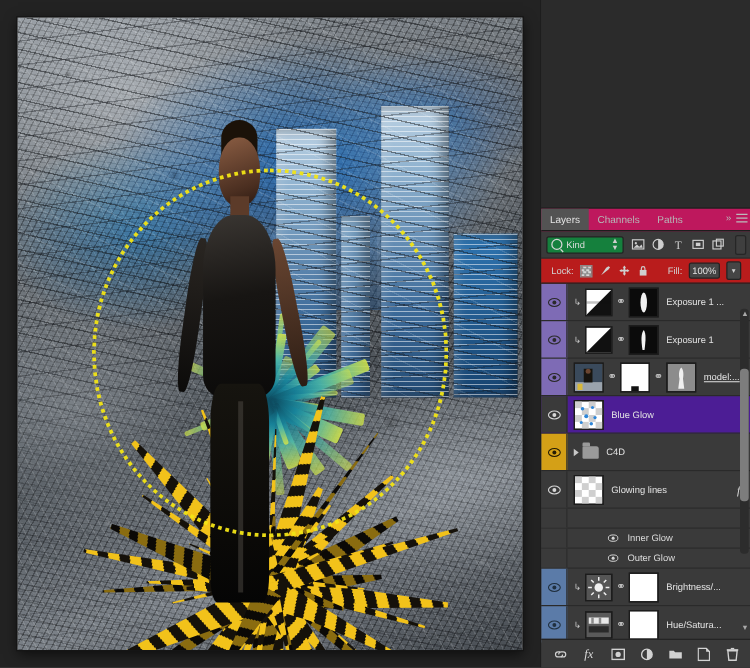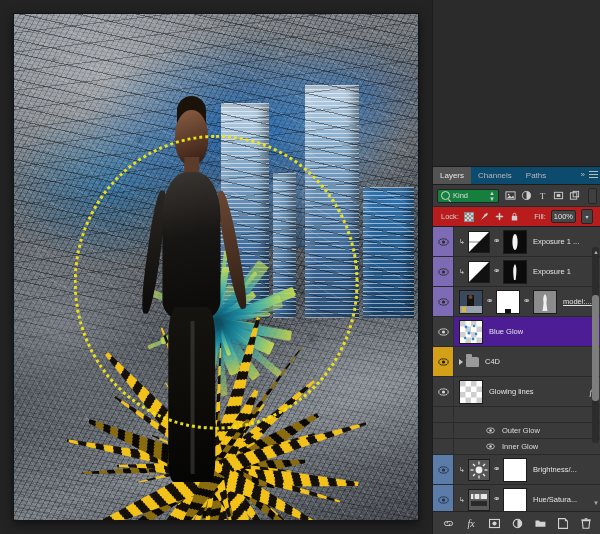--- a/index.html
+++ b/index.html
@@ -127,21 +127,21 @@
         background:linear-gradient(180deg,#16140f 0%,#0a0907 72%,#050505 100%);
         border-radius:18% 18% 12% 12%;}
   .legsplit{position:absolute;left:49%;top:58%;width:4%;height:42%;
         background:#4d4a43;opacity:.5;}
 
   
   .panel{position:absolute;left:432px;top:0;width:168px;height:534px;
          background:#2f2f2f;border-left:1px solid #1d1d1d;}
   .panel-top-filler{height:166px;background:#2b2b2b;border-bottom:1px solid #1c1c1c;}
 
-  .tabbar{display:flex;align-items:flex-end;height:17px;background:#0c4a6e;
+  .tabbar{display:flex;align-items:flex-end;height:17px;background:#be185d;
           border-bottom:1px solid #1d1d1d;position:relative;}
   .tab{font-size:8px;color:#b7b7b7;padding:3px 7px 3px 7px;height:100%;
        box-sizing:border-box;line-height:12px;white-space:nowrap;}
   .tab.active{background:#535353;color:#e6e6e6;}
   .tab-ctrl{position:absolute;right:3px;top:3px;display:flex;gap:5px;align-items:center;}
   .chev{color:#b9b9b9;font-size:8px;letter-spacing:-1px;}
   .burger{width:9px;height:7px;display:flex;flex-direction:column;justify-content:space-between;}
   .burger i{display:block;height:1px;background:#bbb;}
 
   .row-filter{display:flex;align-items:center;gap:4px;height:21px;
@@ -599,32 +599,32 @@
         <div class="eye eye-plain"></div>
       </div>
 
       <div class="lrow fx-child">
         <div class="eye eye-plain"></div>
         <div class="lbody" style="padding-left:30px">
           <svg class="fx-eye" viewBox="0 0 14 10">
             <ellipse cx="7" cy="5" rx="6" ry="4" fill="none" stroke="#d8d8d8" stroke-width="1.2"></ellipse>
             <circle cx="7" cy="5" r="1.9" fill="#d8d8d8"></circle>
             </svg>
-          <span class="fx-label">Outer Glow</span>
+          <span class="fx-label">Inner Glow</span>
         </div>
       </div>
 
       <div class="lrow fx-child">
         <div class="eye eye-plain"></div>
         <div class="lbody" style="padding-left:30px">
           <svg class="fx-eye" viewBox="0 0 14 10">
             <ellipse cx="7" cy="5" rx="6" ry="4" fill="none" stroke="#d8d8d8" stroke-width="1.2"></ellipse>
             <circle cx="7" cy="5" r="1.9" fill="#d8d8d8"></circle>
             </svg>
-          <span class="fx-label">Inner Glow</span>
+          <span class="fx-label">Outer Glow</span>
         </div>
       </div>
 
       <div class="lrow">
         <div class="eye eye-blue">
           <svg viewBox="0 0 14 10">
             <ellipse cx="7" cy="5" rx="6" ry="4" fill="none" stroke="#20303f" stroke-width="1.1"></ellipse>
             <circle cx="7" cy="5" r="2" fill="#20303f"></circle>
             </svg>
         </div>

